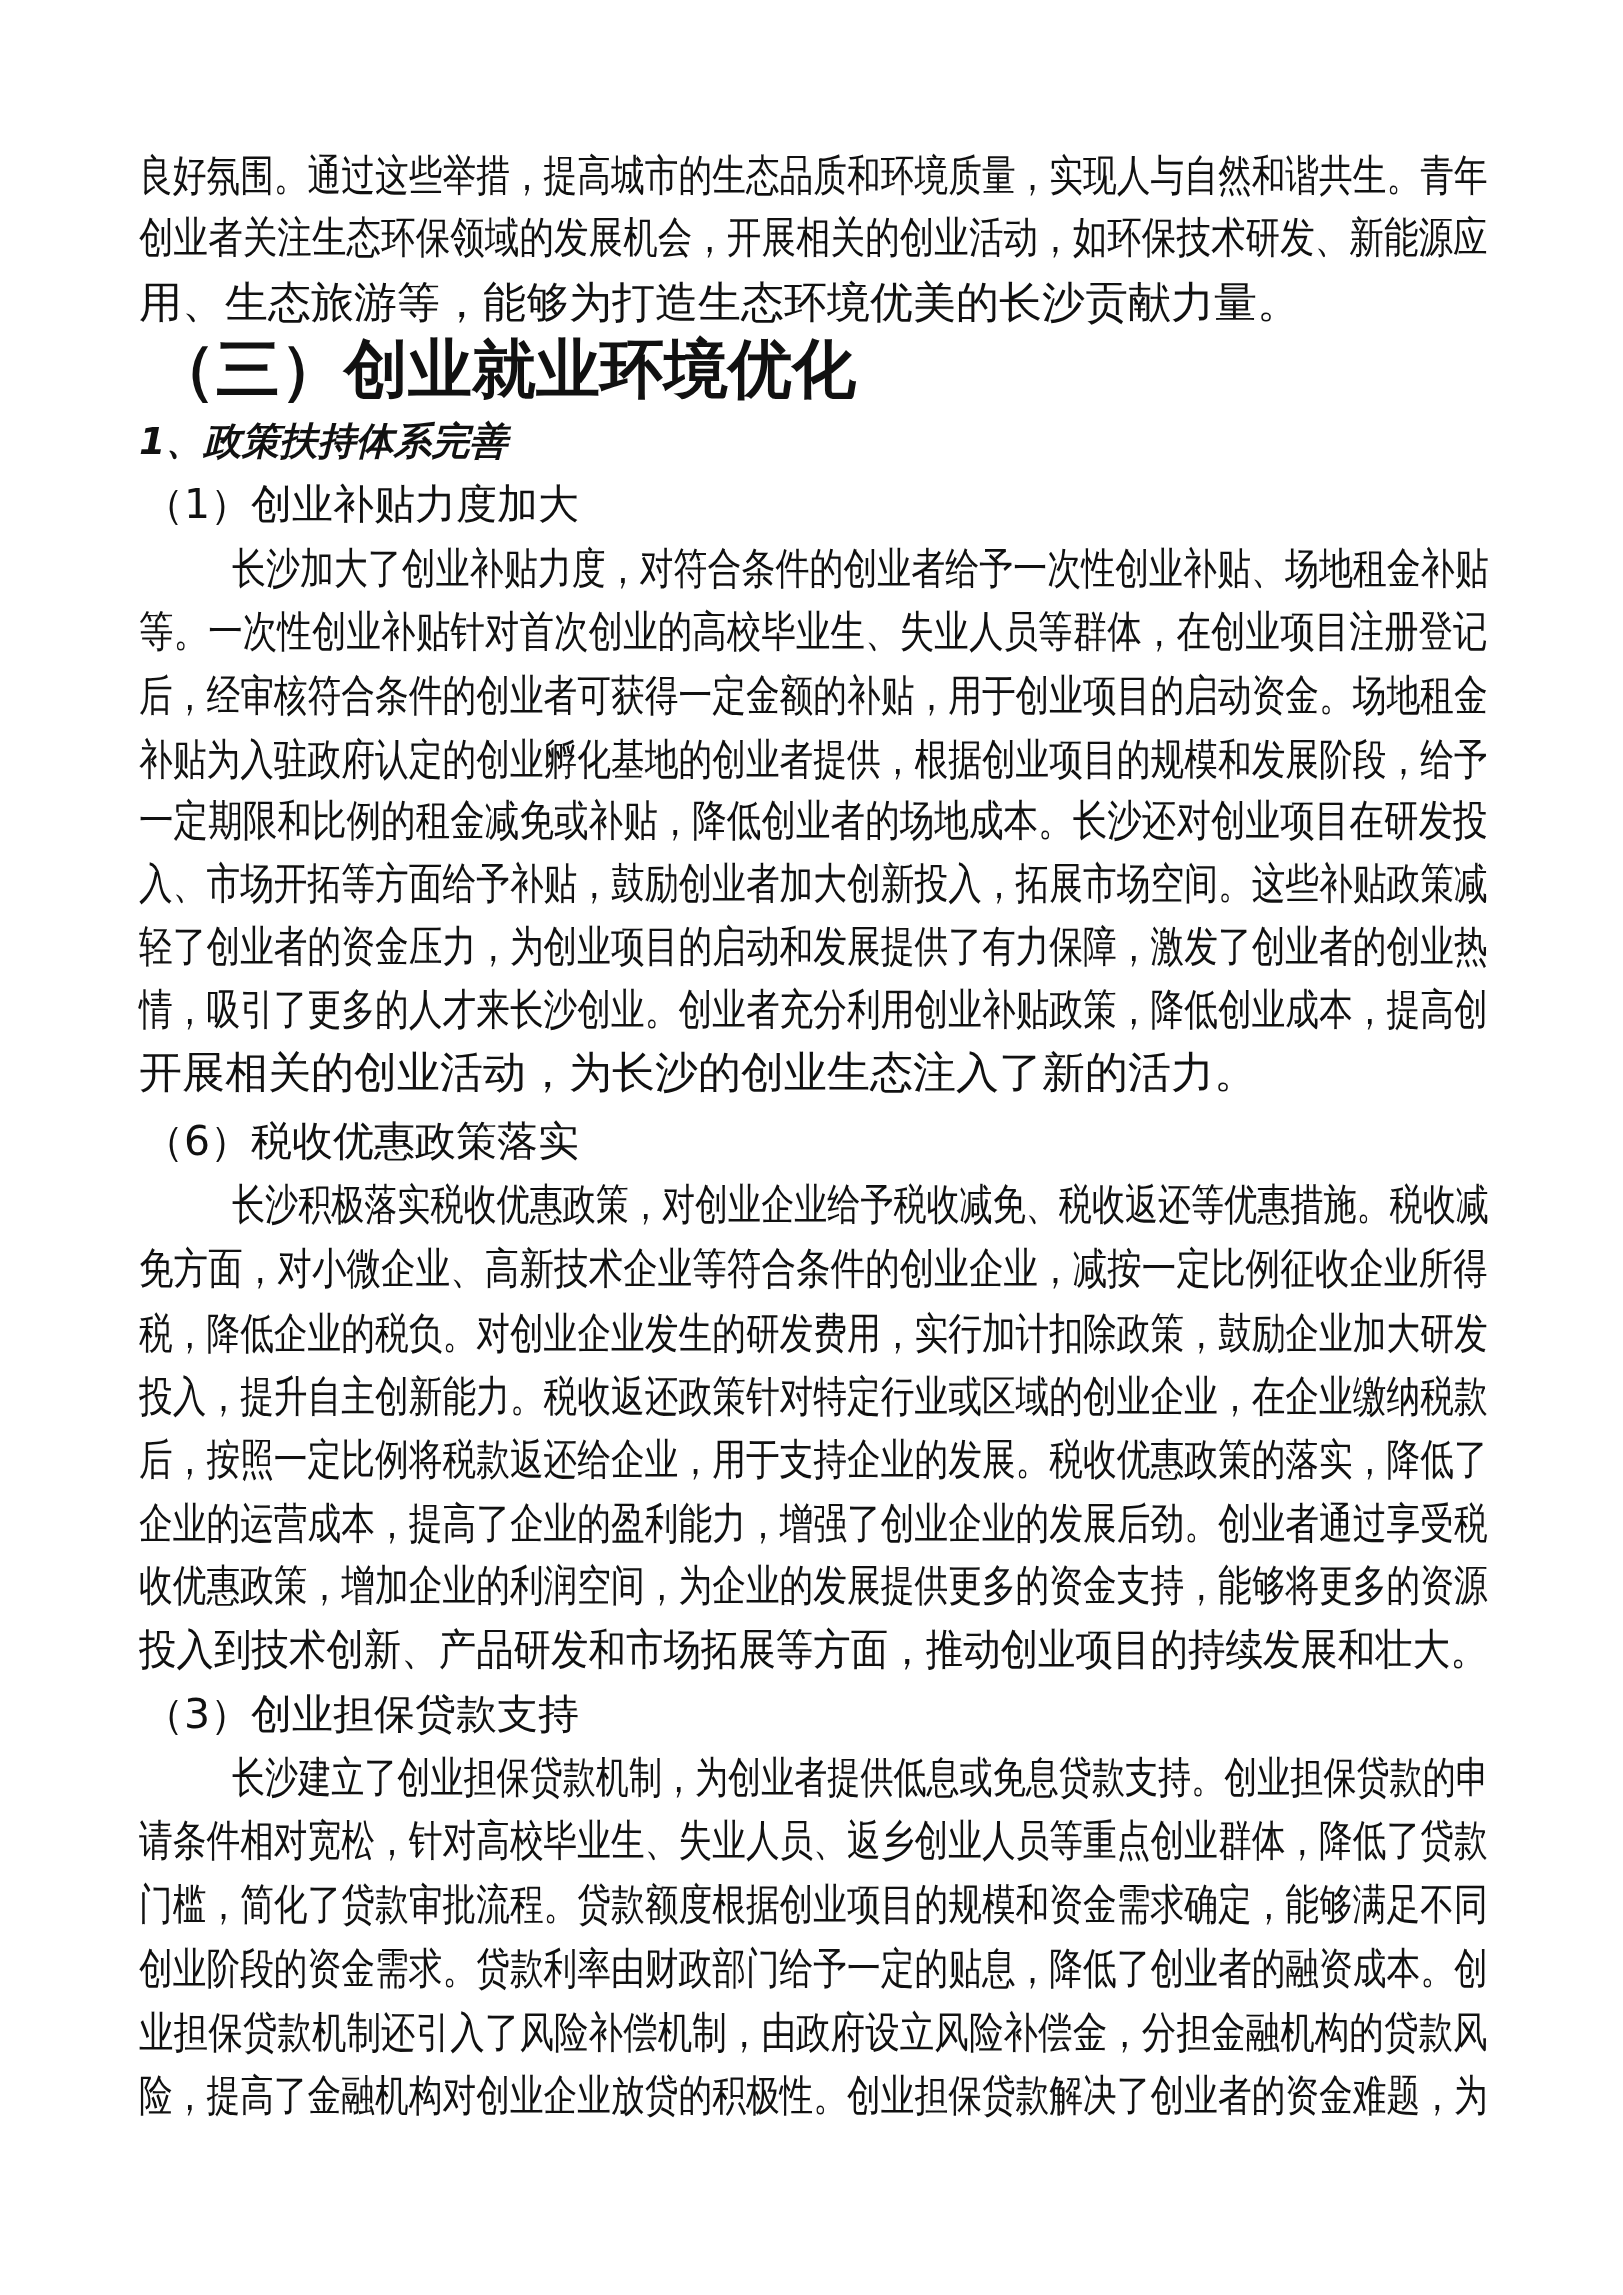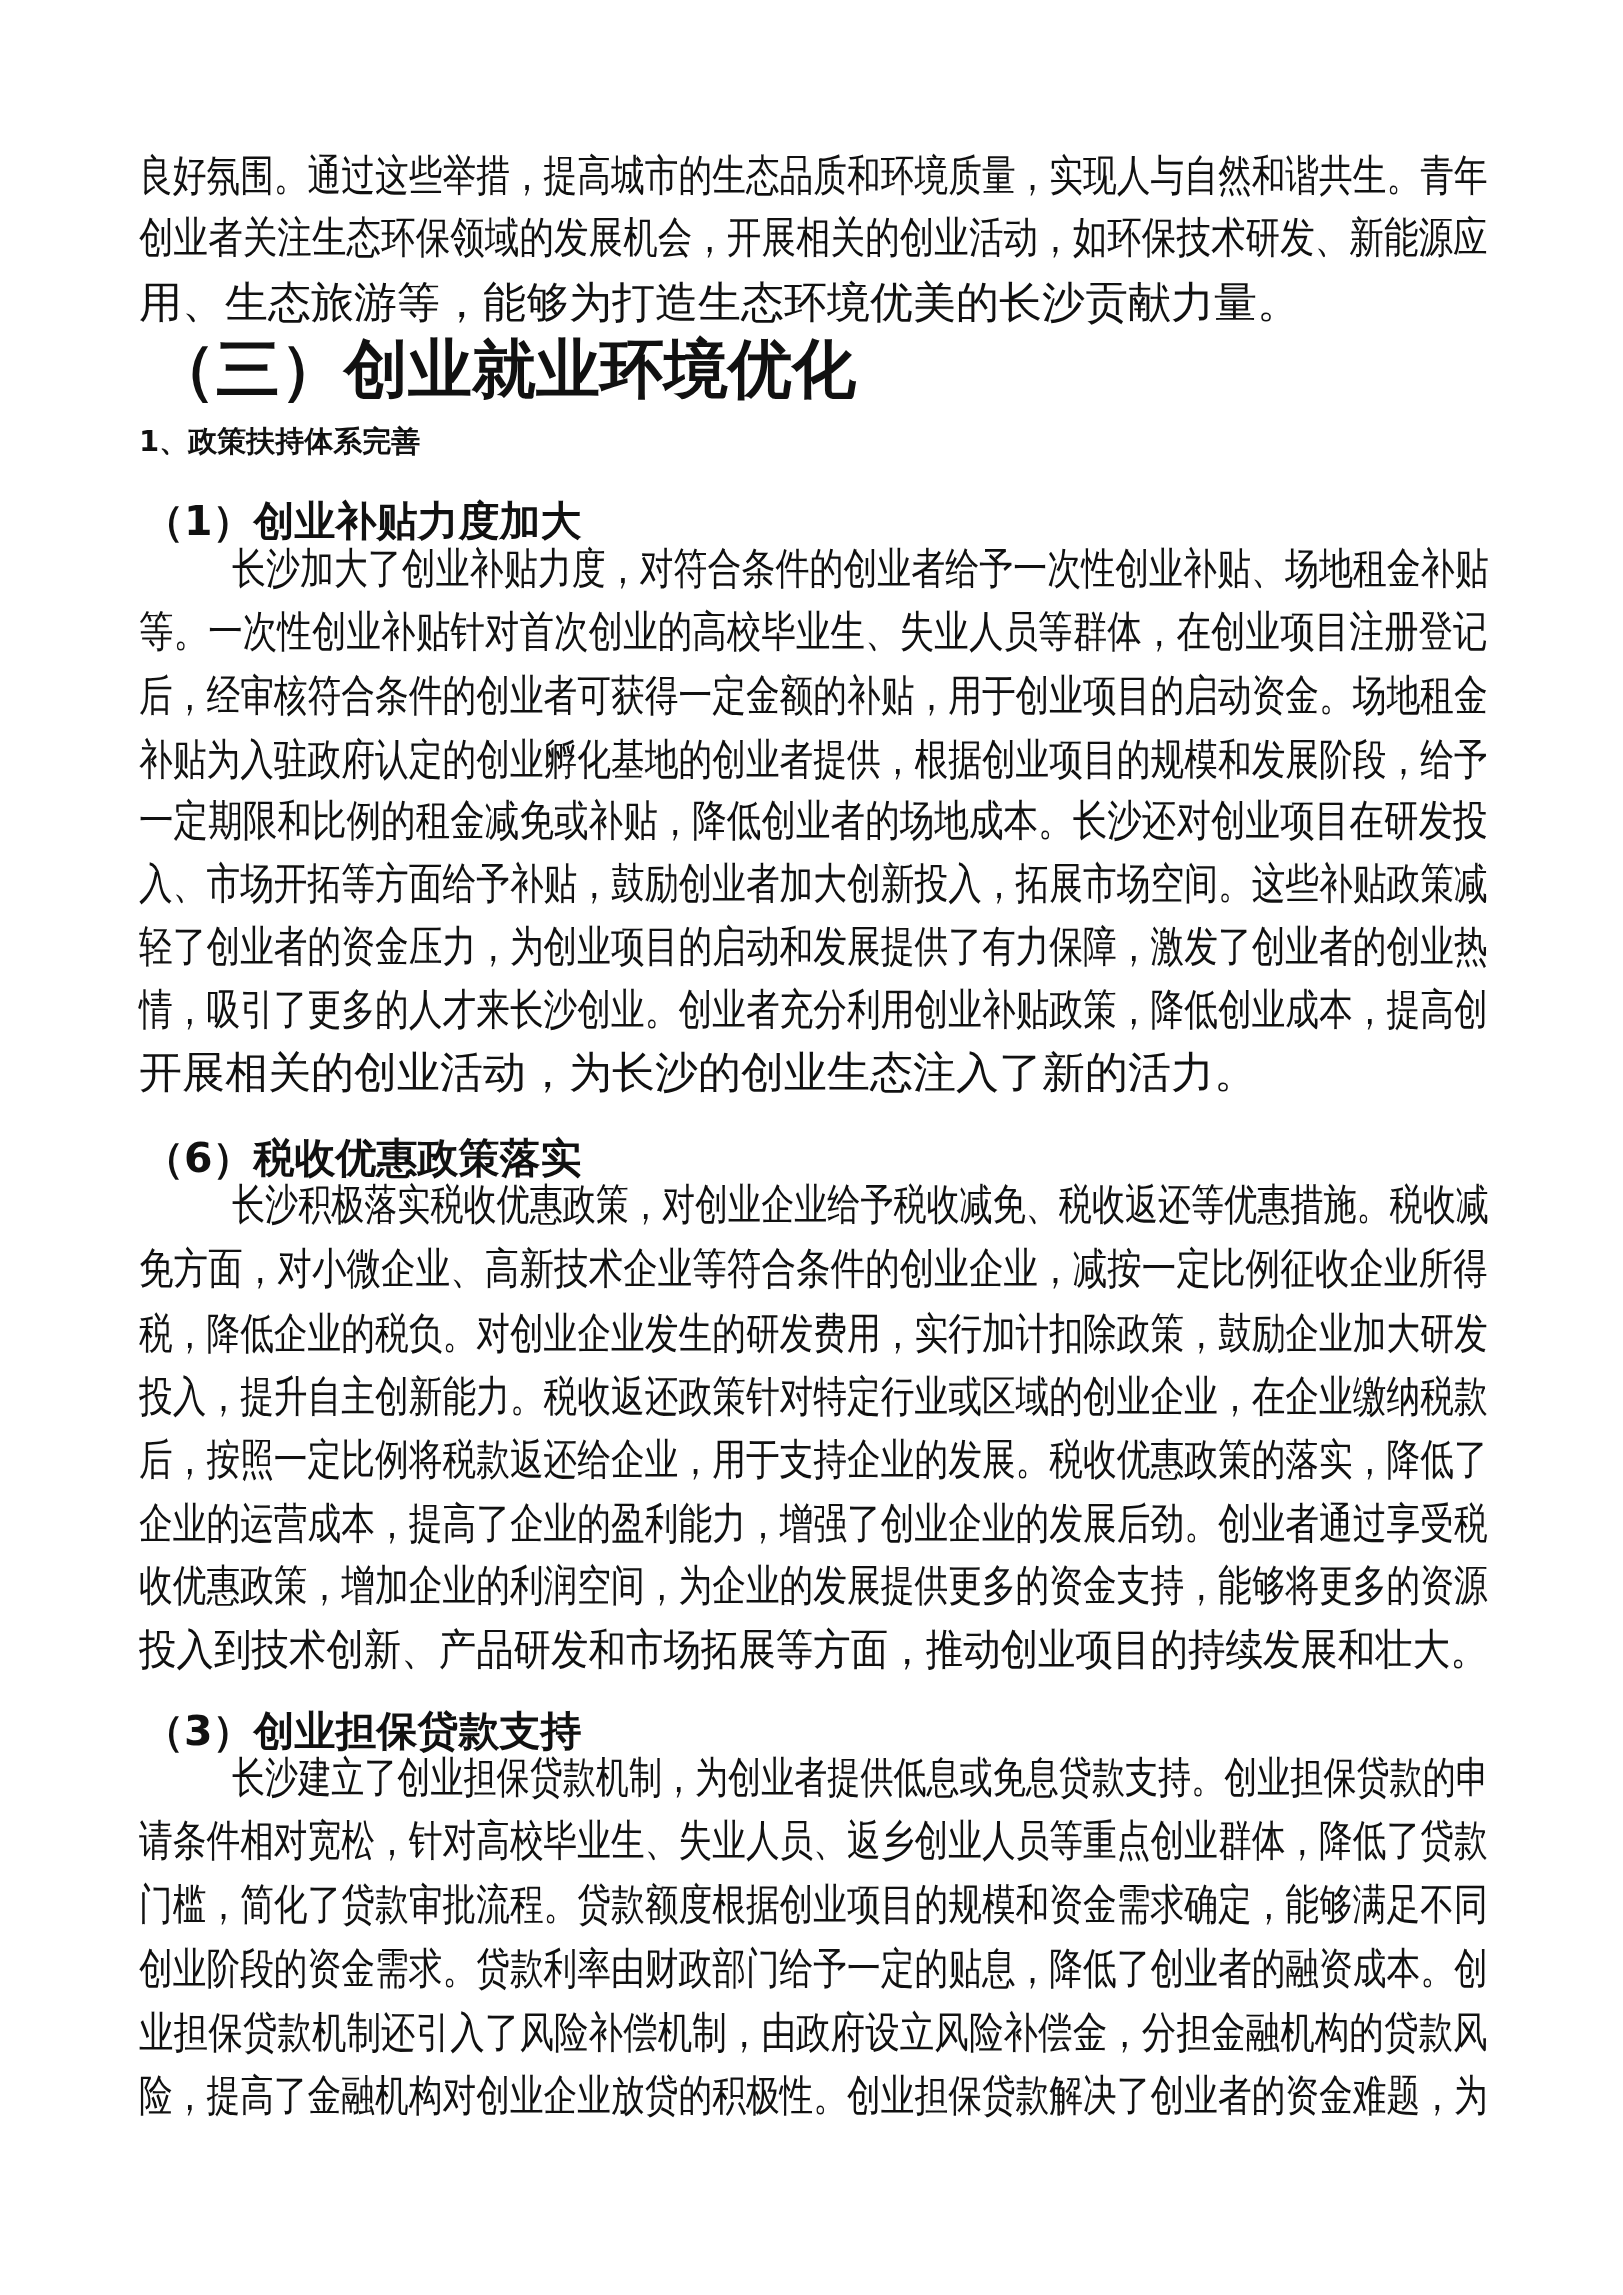--- a/index.html
+++ b/index.html
@@ -4,22 +4,22 @@
 <style>
   html,body{margin:0;padding:0;background:#ffffff;}
   body{width:1623px;height:2295px;position:relative;overflow:hidden;
        font-family:"DejaVu Serif","Liberation Serif",serif;color:#111111;}
   .line{position:absolute;left:139px;width:1355px;height:63px;line-height:63px;
         font-size:43px;white-space:nowrap;text-align:justify;text-align-last:justify;
         transform-origin:left center;}
   .line.last{text-align-last:left;}
   .indent{left:232px;width:1262px;}
   .h2{font-family:"DejaVu Sans","Liberation Sans",sans-serif;font-size:64px;font-weight:bold;left:152px;}
-  .h3{font-family:"DejaVu Sans","Liberation Sans",sans-serif;font-size:29px;font-weight:bold;left:139px;}
-  .h4{font-family:"DejaVu Sans","Liberation Sans",sans-serif;font-size:41px;font-weight:bold;left:143px;margin-top:17px;}
+  .h3{font-family:"DejaVu Sans","Liberation Sans",sans-serif;font-size:38px;font-weight:bold;left:139px;font-style:italic;}
+  .h4{font-family:"DejaVu Sans","Liberation Sans",sans-serif;font-size:41px;font-weight:normal;left:143px;}
 </style>
 </head>
 <body>
 
 <div>
 
   <div>
     <div class="line" style="top: 144px; transform: scaleX(0.784091);">良好氛围。通过这些举措，提高城市的生态品质和环境质量，实现人与自然和谐共生。青年</div>
     <div class="line" style="top: 206px; transform: scaleX(0.804196);">创业者关注生态环保领域的发展机会，开展相关的创业活动，如环保技术研发、新能源应</div>
     <div class="line last" style="top:271px">用、生态旅游等，能够为打造生态环境优美的长沙贡献力量。</div>

